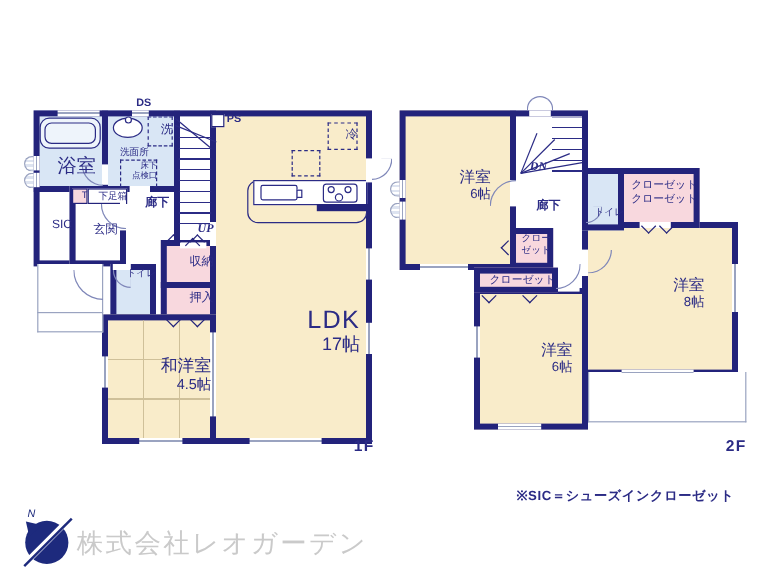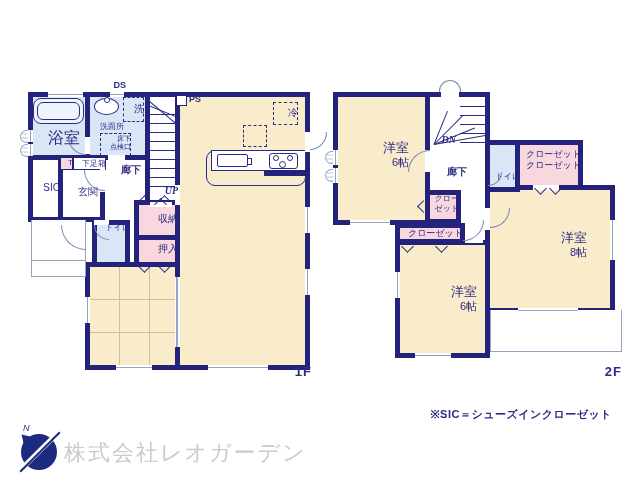--- a/index.html
+++ b/index.html
@@ -128,20 +128,28 @@
   <div class="lb" style="left:74px;top:-12px;width:24px;font-size:9px;font-weight:bold;">DS</div>
   <div class="lb" style="left:161px;top:2px;width:22px;font-size:9px;font-weight:bold;text-align:left;">PS</div>
   <div class="lb" style="left:8px;top:38px;width:44px;font-size:16px;font-family:Liberation Mono, monospace;">浴室</div>
   <div class="lb" style="left:2px;top:90px;width:30px;font-size:10px;">SIC</div>
   <div class="lb" style="left:37px;top:94px;width:33px;font-size:10px;">玄関</div>
   <div class="lb" style="left:79px;top:72px;width:34px;font-size:10px;font-weight:bold;">廊下</div>
   <div class="lb ser" style="left:124px;top:93px;width:26px;font-size:10px;">UP</div>
   <div class="lb" style="left:64px;top:131px;width:38px;font-size:8px;">トイレ</div>
   <div class="lb" style="left:108px;top:121px;width:42px;font-size:10px;">収納</div>
   <div class="lb" style="left:108px;top:151px;width:42px;font-size:10px;">押入</div>
+  <div class="lb" style="left:182px;top:162px;width:90px;">
+    <span style="font-size:21px;letter-spacing:1px;">LDK</span><br>
+    <span style="font-size:15px;">17帖</span>
+  </div>
+  <div class="lb" style="left:60px;top:204px;width:88px;">
+    <span style="font-size:14px;">和洋室</span><br>
+    <span style="font-size:12px;">4.5帖</span>
+  </div>
 </div>
 <div class="lb" style="left:286px;top:364px;width:26px;font-size:13px;font-weight:bold;letter-spacing:1px;">1F</div>
 
 <div class="plan" id="plan2" style="left:333px;top:92px;width:290px;height:278px;">
 
   <div class="room" style="left:0;top:0;width:97px;height:133px;background:var(--cream);"></div>
   <div class="room" style="left:92px;top:0;width:65px;height:155px;background:#fff;"></div>
   <div class="room" style="left:152px;top:93px;width:130px;height:128px;background:var(--cream);"></div>
   <div class="room" style="left:152px;top:48px;width:35px;height:52px;background:var(--wet);"></div>
   <div class="room" style="left:182px;top:48px;width:68px;height:50px;background:var(--pink);"></div>

